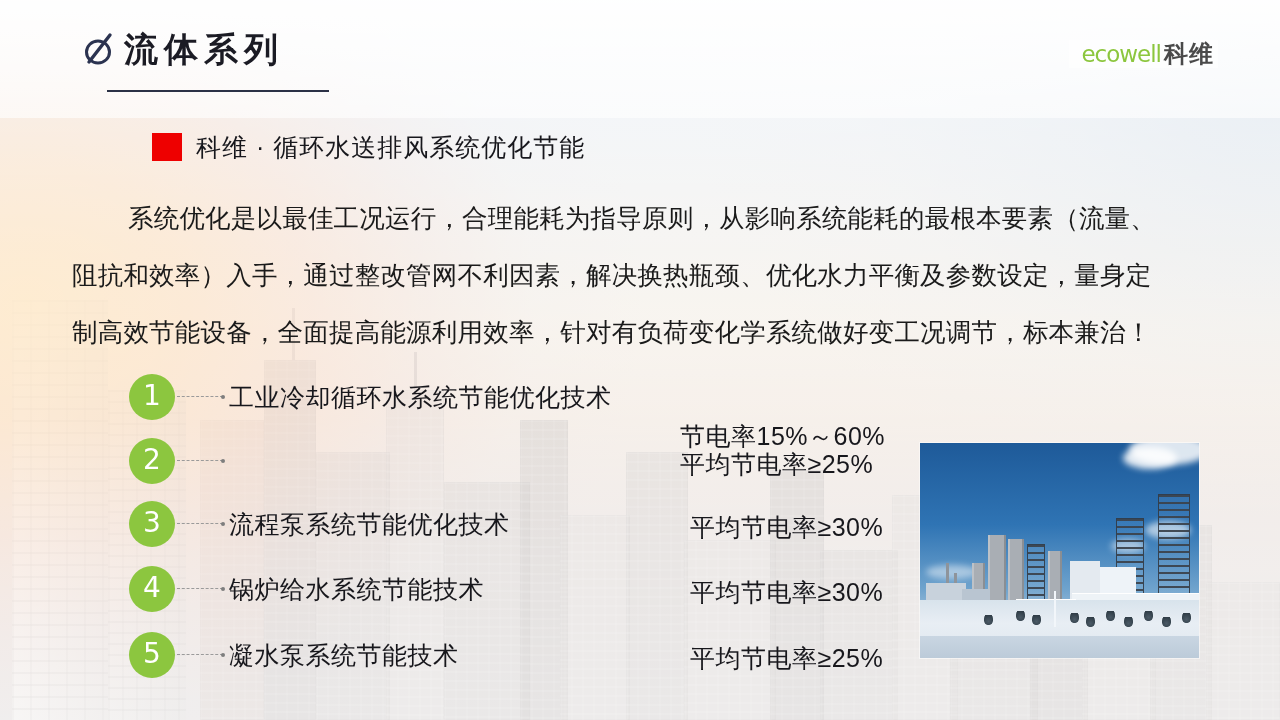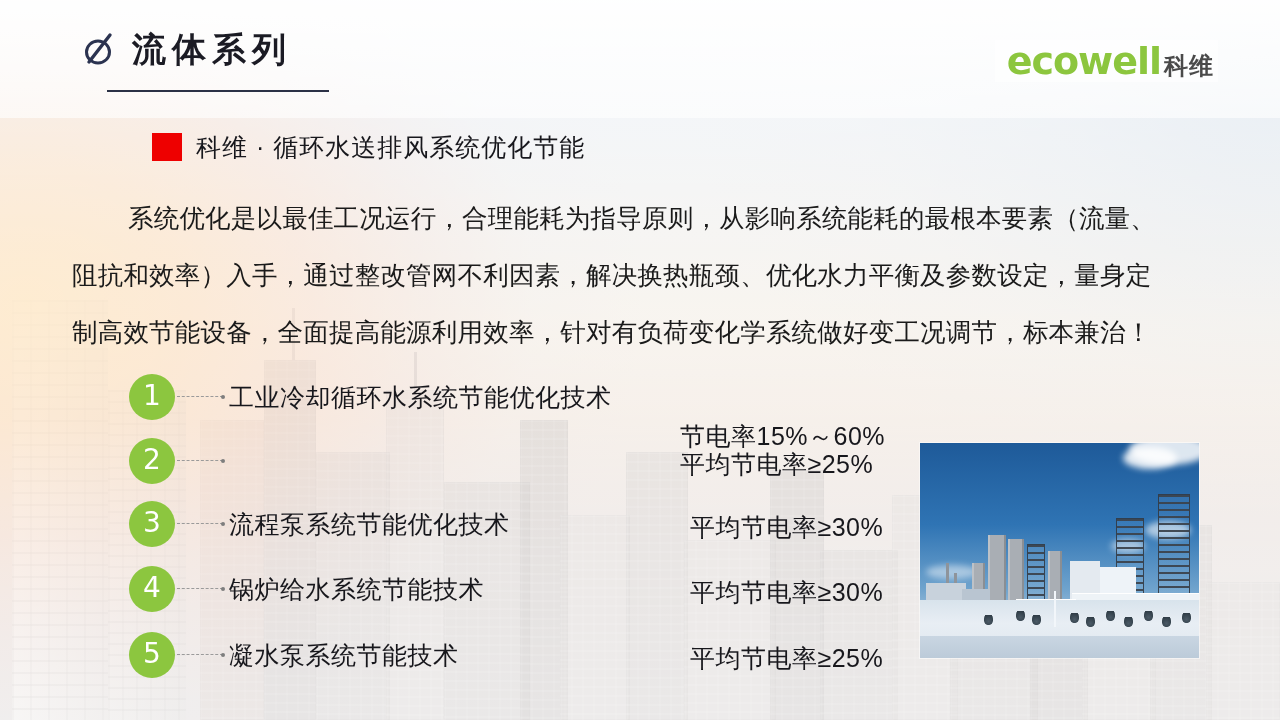--- a/index.html
+++ b/index.html
@@ -115,21 +115,21 @@
     position: absolute; left: 0; right: 0; top: 0; height: 118px;
     background: linear-gradient(to bottom, rgba(255,255,255,0.94), rgba(255,255,255,0.62));
   }
 
   
   .header { position: absolute; left: 0; top: 0; width: 1280px; height: 120px; }
 
   .title-row {
     position: absolute;
     left: 84px; top: 32px;
-    display: flex; align-items: center; gap: 18px; justify-content: space-between;
+    display: flex; align-items: center; gap: 10px; justify-content: space-between;
   }
   .slash-icon { width: 30px; height: 34px; display: block; }
   .page-title {
     font-size: 34px;
     font-weight: bold;
     color: #1b1b24;
     letter-spacing: 6px;
     line-height: 1;
     white-space: nowrap;
   }
@@ -142,22 +142,22 @@
 
   .brand {
     position: absolute;
     right: 62px; top: 40px;
     display: flex; align-items: baseline; gap: 3px;
     background: rgba(255,255,255,0.55);
     padding: 2px 4px;
   }
   .brand-en {
     font-family: "DejaVu Sans", sans-serif;
-    font-size: 38px;
-    font-weight: bold;
+    font-size: 23px;
+    font-weight: normal;
     color: #8cc63e;
     letter-spacing: -1px;
     line-height: 1;
     margin-left: 8px;
   }
   .brand-cn {
     font-size: 24px;
     font-weight: bold;
     color: #4a4a4a;
     line-height: 1;

